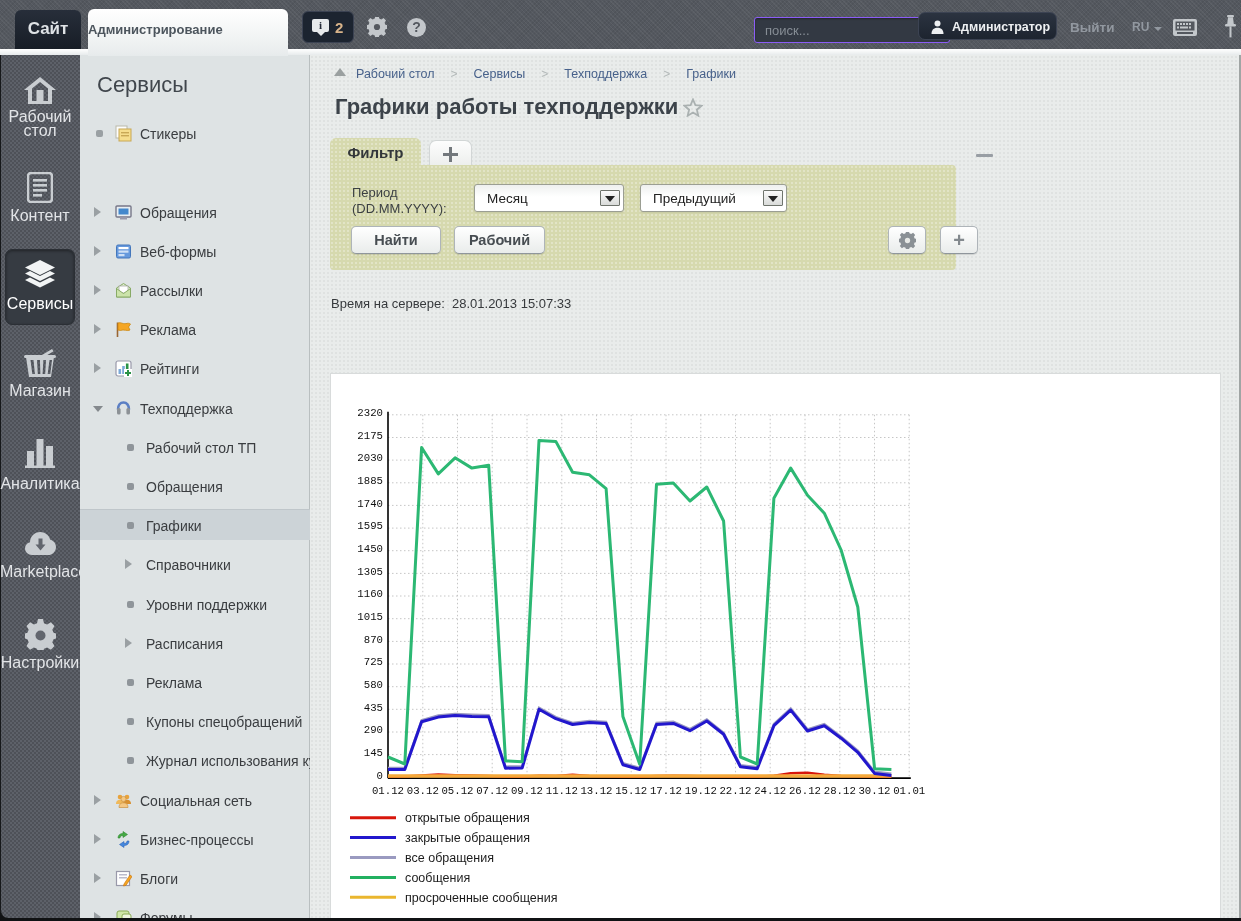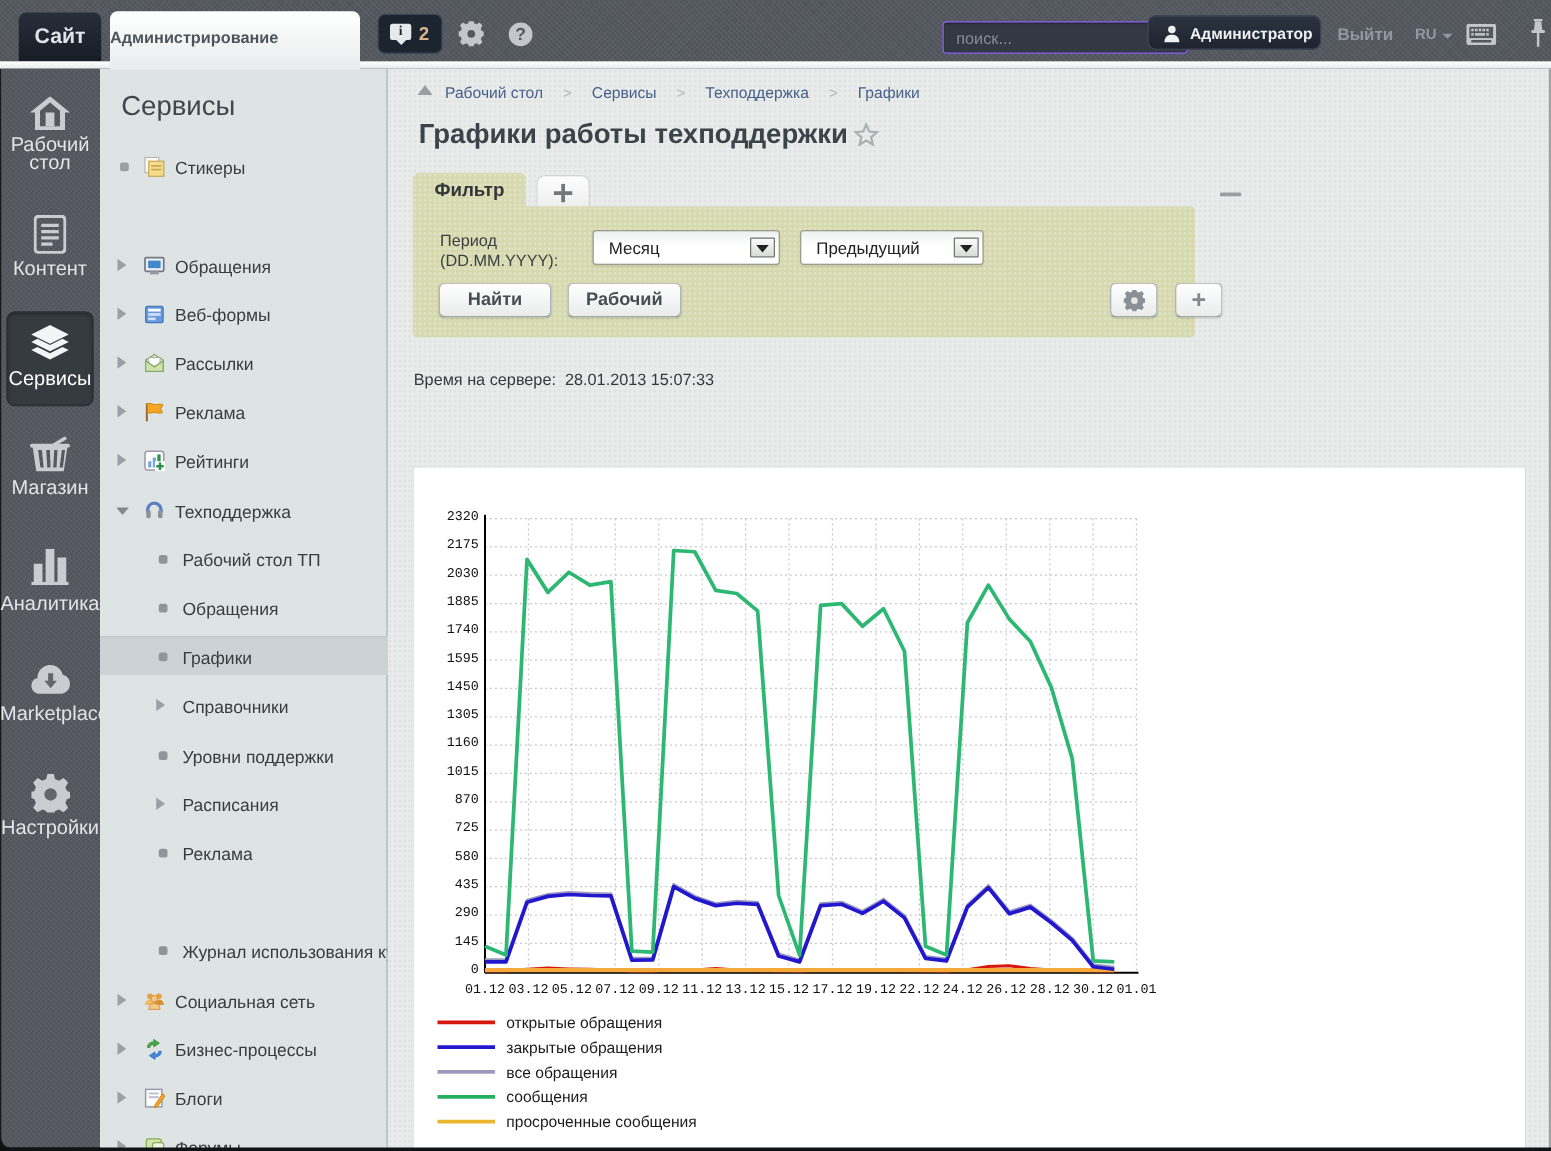--- a/index.html
+++ b/index.html
@@ -290,20 +290,24 @@
         <span class="sq"></span>
         <span class="txt">Уровни поддержки</span>
       </div>
 <div class="mi2" style="top:569px">
         <span class="tri"></span>
         <span class="txt">Расписания</span>
       </div>
 <div class="mi2" style="top:608px">
         <span class="sq"></span>
         <span class="txt">Реклама</span>
+      </div>
+<div class="mi2" style="top:647px">
+        <span class="sq"></span>
+        <span class="txt">Купоны спецобращений</span>
       </div>
 <div class="mi2" style="top:686px">
         <span class="sq"></span>
         <span class="txt">Журнал использования куп</span>
       </div>
 <div class="mi" style="top:726px">
         <span class="tri"></span>
         <span class="ico"><svg width="17" height="17" viewBox="0 0 17 17">
             <circle cx="5" cy="5" r="2.3" fill="#e8a33d"></circle>
             <circle cx="12" cy="5" r="2.3" fill="#e8a33d"></circle>

